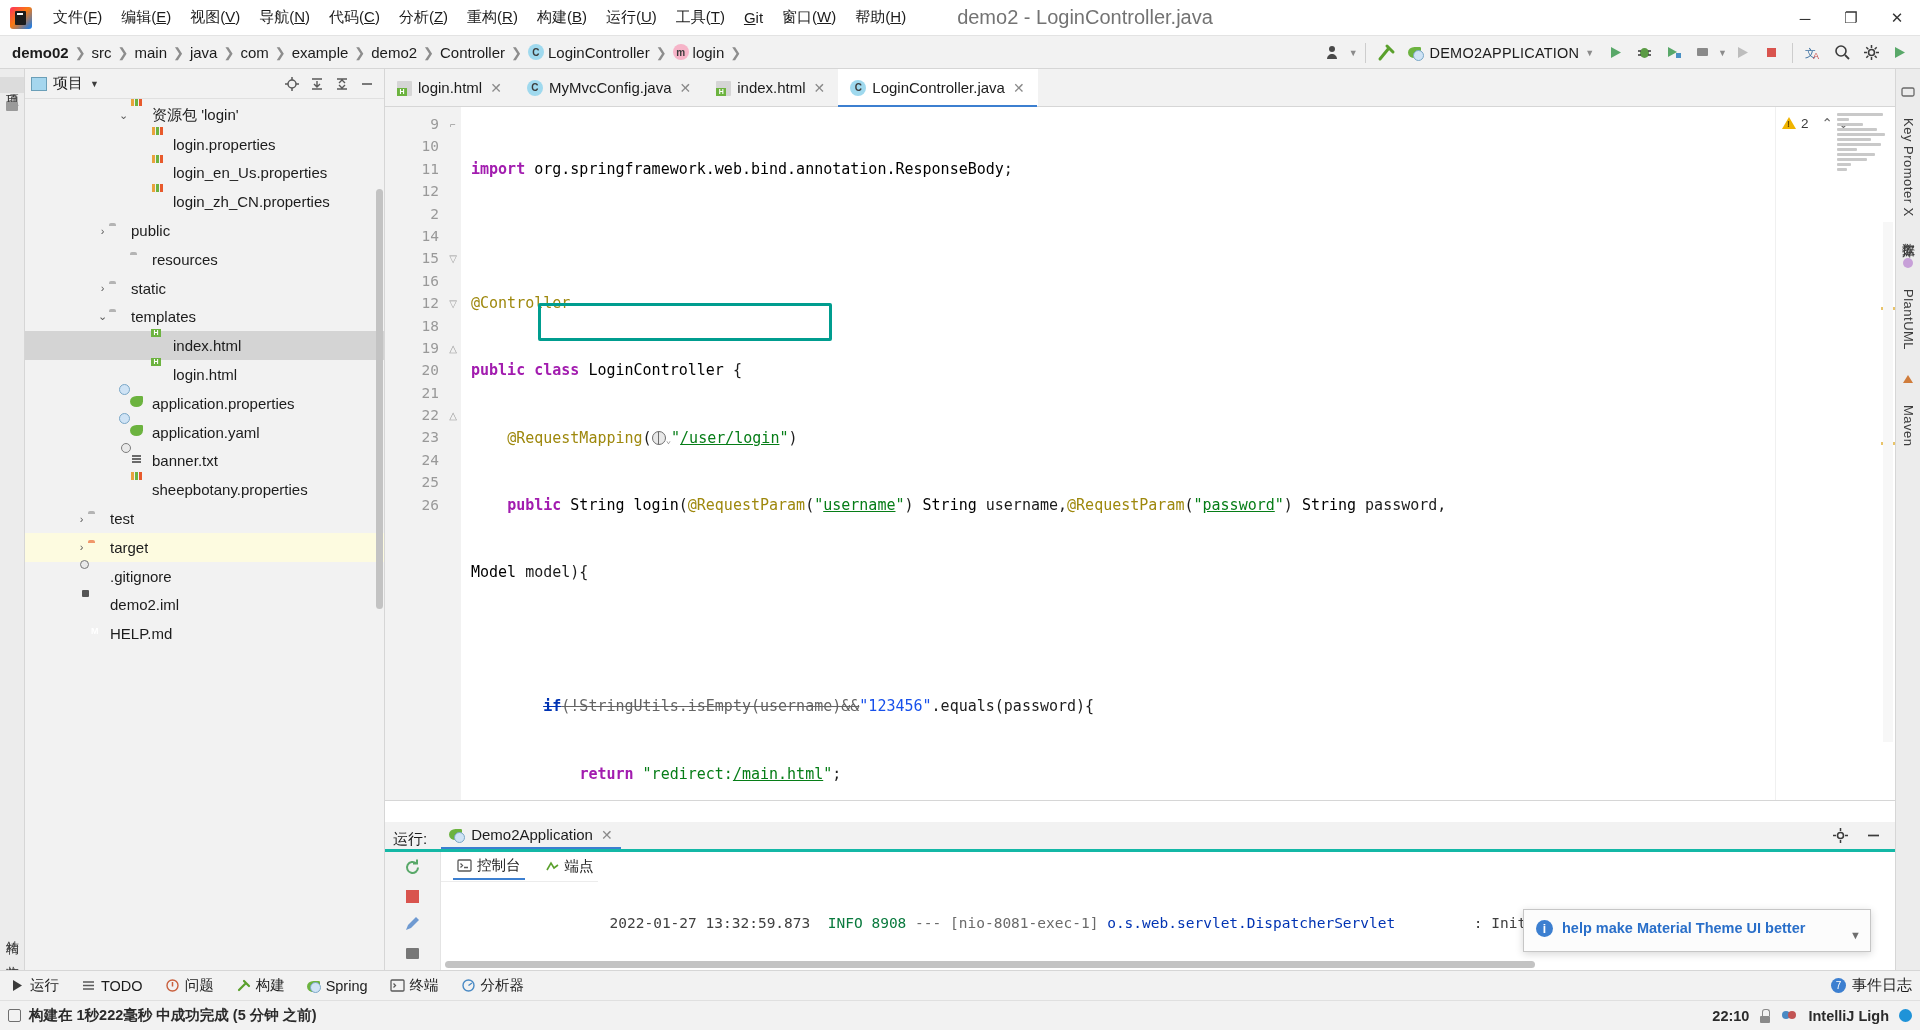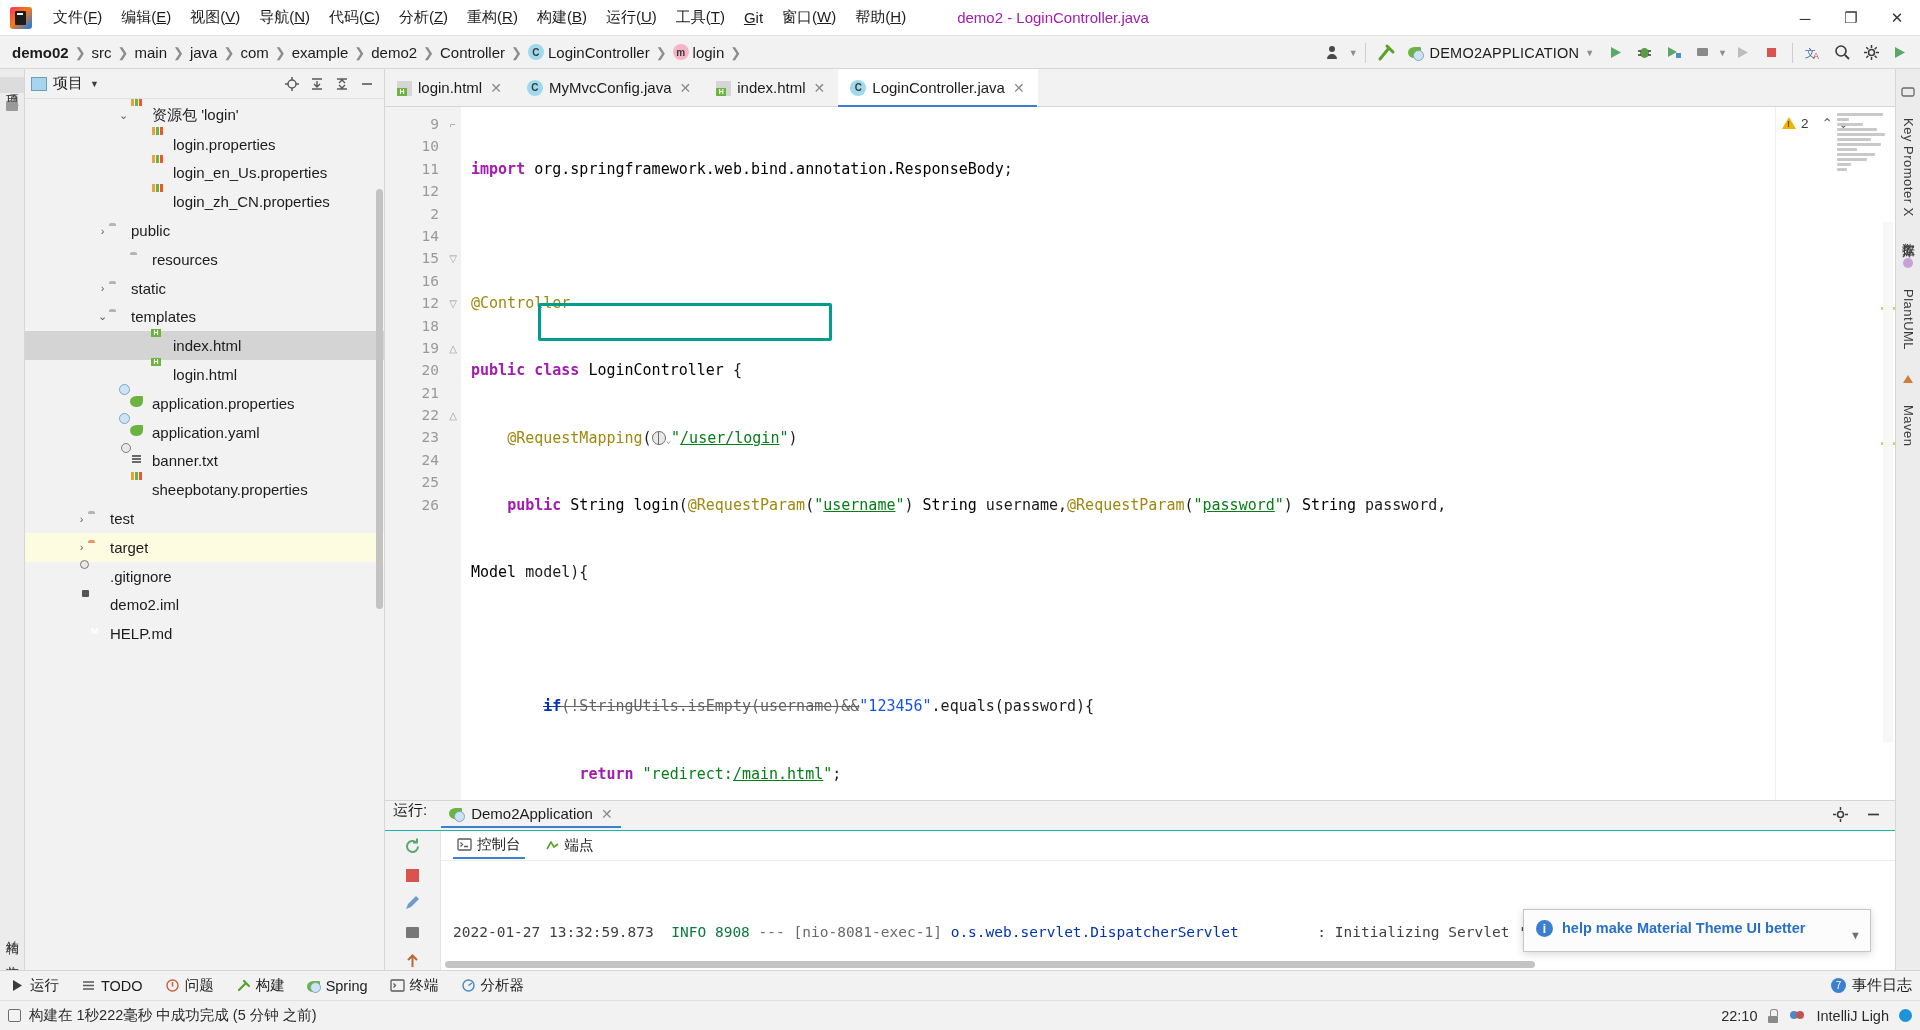--- a/index.html
+++ b/index.html
@@ -32,21 +32,21 @@
     content: ""; position: absolute; left: 7px; top: 6px; width: 6px; height: 2px;
     background: #fff; z-index: 2;
   }
   .menu { display: flex; align-items: center; gap: 1px; }
   .menu-item {
     padding: 4px 9px; font-size: 15px; color: #1c1c1c; cursor: default;
     white-space: nowrap;
   }
   .menu-item u { text-decoration: underline; }
   .win-title {
-    margin-left: 42px; font-size: 15px; color: #a21caf; white-space: nowrap;
+    margin-left: 42px; font-size: 20px; color: #737373; white-space: nowrap;
   }
   .winbtns { position: absolute; right: 0; top: 0; height: 36px; display: flex; }
   .winbtn {
     width: 46px; height: 36px; display: flex; align-items: center; justify-content: center;
     font-size: 15px; color: #333;
   }
 
   
   .navbar {
     height: 33px; background: #f2f2f2; border-bottom: 1px solid #d6d6d6;
@@ -266,22 +266,23 @@
   .mm-line { height: 3px; background: #c9c9c9; margin-bottom: 2px; border-radius: 1px; }
   .scrollmark { position: absolute; right: 0; width: 14px; height: 3px; }
   .scrollmark.y { background: #e9c46a; }
 
   
   .runpanel {
     height: 170px; flex: none; background: #ffffff; border-top: 1px solid #d6d6d6;
     display: flex; flex-direction: column; position: relative;
   }
   .run-head {
-    height: 30px; display: flex; align-items: flex-start; background: #f2f2f2; padding: 0 8px; flex: none;
-    border-bottom: 1px solid #14b8a6;
+    height: 30px; display: flex; align-items: flex-end; background: #f2f2f2; padding: 0 8px; flex: none;
+    border-bottom: 3px solid #14b8a6;
+    margin-top: 21px;
   }
   .run-title { font-size: 15px; margin-right: 14px; }
   .run-tab {
     display: flex; align-items: center; gap: 6px; font-size: 15px; padding: 4px 8px;
     border-bottom: 2px solid #3c7fd0;
   }
   .run-head-right { margin-left: auto; display: flex; gap: 6px; align-items: center; }
 
   .run-body { flex: 1; display: flex; min-height: 0; }
   .run-left {
@@ -328,21 +329,21 @@
     align-items: center; padding: 0 6px; flex: none; gap: 14px; position: relative;
   }
   .st-item { display: flex; align-items: center; gap: 5px; font-size: 14.5px; color: #1c1c1c; padding: 2px 4px; }
   .st-right { position: absolute; right: 8px; display: flex; align-items: center; gap: 6px; }
   .evt-badge {
     width: 15px; height: 15px; border-radius: 50%; background: #3c7fd0; color: #fff; font-size: 10px;
     display: flex; align-items: center; justify-content: center;
   }
   .statusbar {
     height: 30px; background: #f2f2f2; border-top: 1px solid #e0e0e0; display: flex; align-items: center;
-    padding: 0 8px; flex: none; font-size: 14.5px; color: #2b2b2b; position: relative;
+    padding: 0 8px; flex: none; font-size: 14.5px; color: #2b2b2b; position: relative; font-weight: bold;
   }
   .sb-right { position: absolute; right: 8px; display: flex; align-items: center; gap: 10px; }
   .theme-dot { width: 13px; height: 13px; border-radius: 50%; background: #1f93d8; }
   .sq { width: 13px; height: 13px; border: 1.4px solid #6f6f6f; border-radius: 2px; }
   .lockico { width: 12px; height: 14px; position: relative; }
   .lockico::before { content:""; position:absolute; left:1px; bottom:0; width:10px; height:7px; background:#8a8a8a; border-radius:1px; }
   .lockico::after { content:""; position:absolute; left:3px; top:0; width:6px; height:6px; border:1.5px solid #8a8a8a; border-bottom:none; border-radius:3px 3px 0 0; }
 </style>
 </head>
 <body>
@@ -805,21 +806,21 @@
               <svg width="17" height="17" viewBox="0 0 17 17">
                   <rect x="2" y="3" width="13" height="11" rx="1" fill="#777"></rect>
                 </svg>
             </div>
             <div class="rl-btn">
               <svg width="17" height="17" viewBox="0 0 17 17">
                   <path d="M8.5 3v11M4 7l4.5-4.5L13 7" stroke="#c0663a" stroke-width="2" fill="none"></path>
                 </svg>
             </div>
           </div>
-          <div style="flex:1; display:flex; flex-direction:column; min-width:0;">
+          <div style="flex:1; display:flex; flex-direction:row; min-width:0;">
             <div class="run-subtabs">
               <div class="subtab active">
                 <svg width="15" height="15" viewBox="0 0 15 15">
                     <rect x="1" y="2" width="13" height="11" rx="1" stroke="#5a5a5a" stroke-width="1.3" fill="none"></rect>
                     <path d="M3.5 5.5l2 2-2 2M7 9.5h4" stroke="#5a5a5a" stroke-width="1.3" fill="none"></path>
                   </svg>
                 <span>控制台</span>
               </div>
               <div class="subtab">
                 <svg width="15" height="15" viewBox="0 0 15 15">

